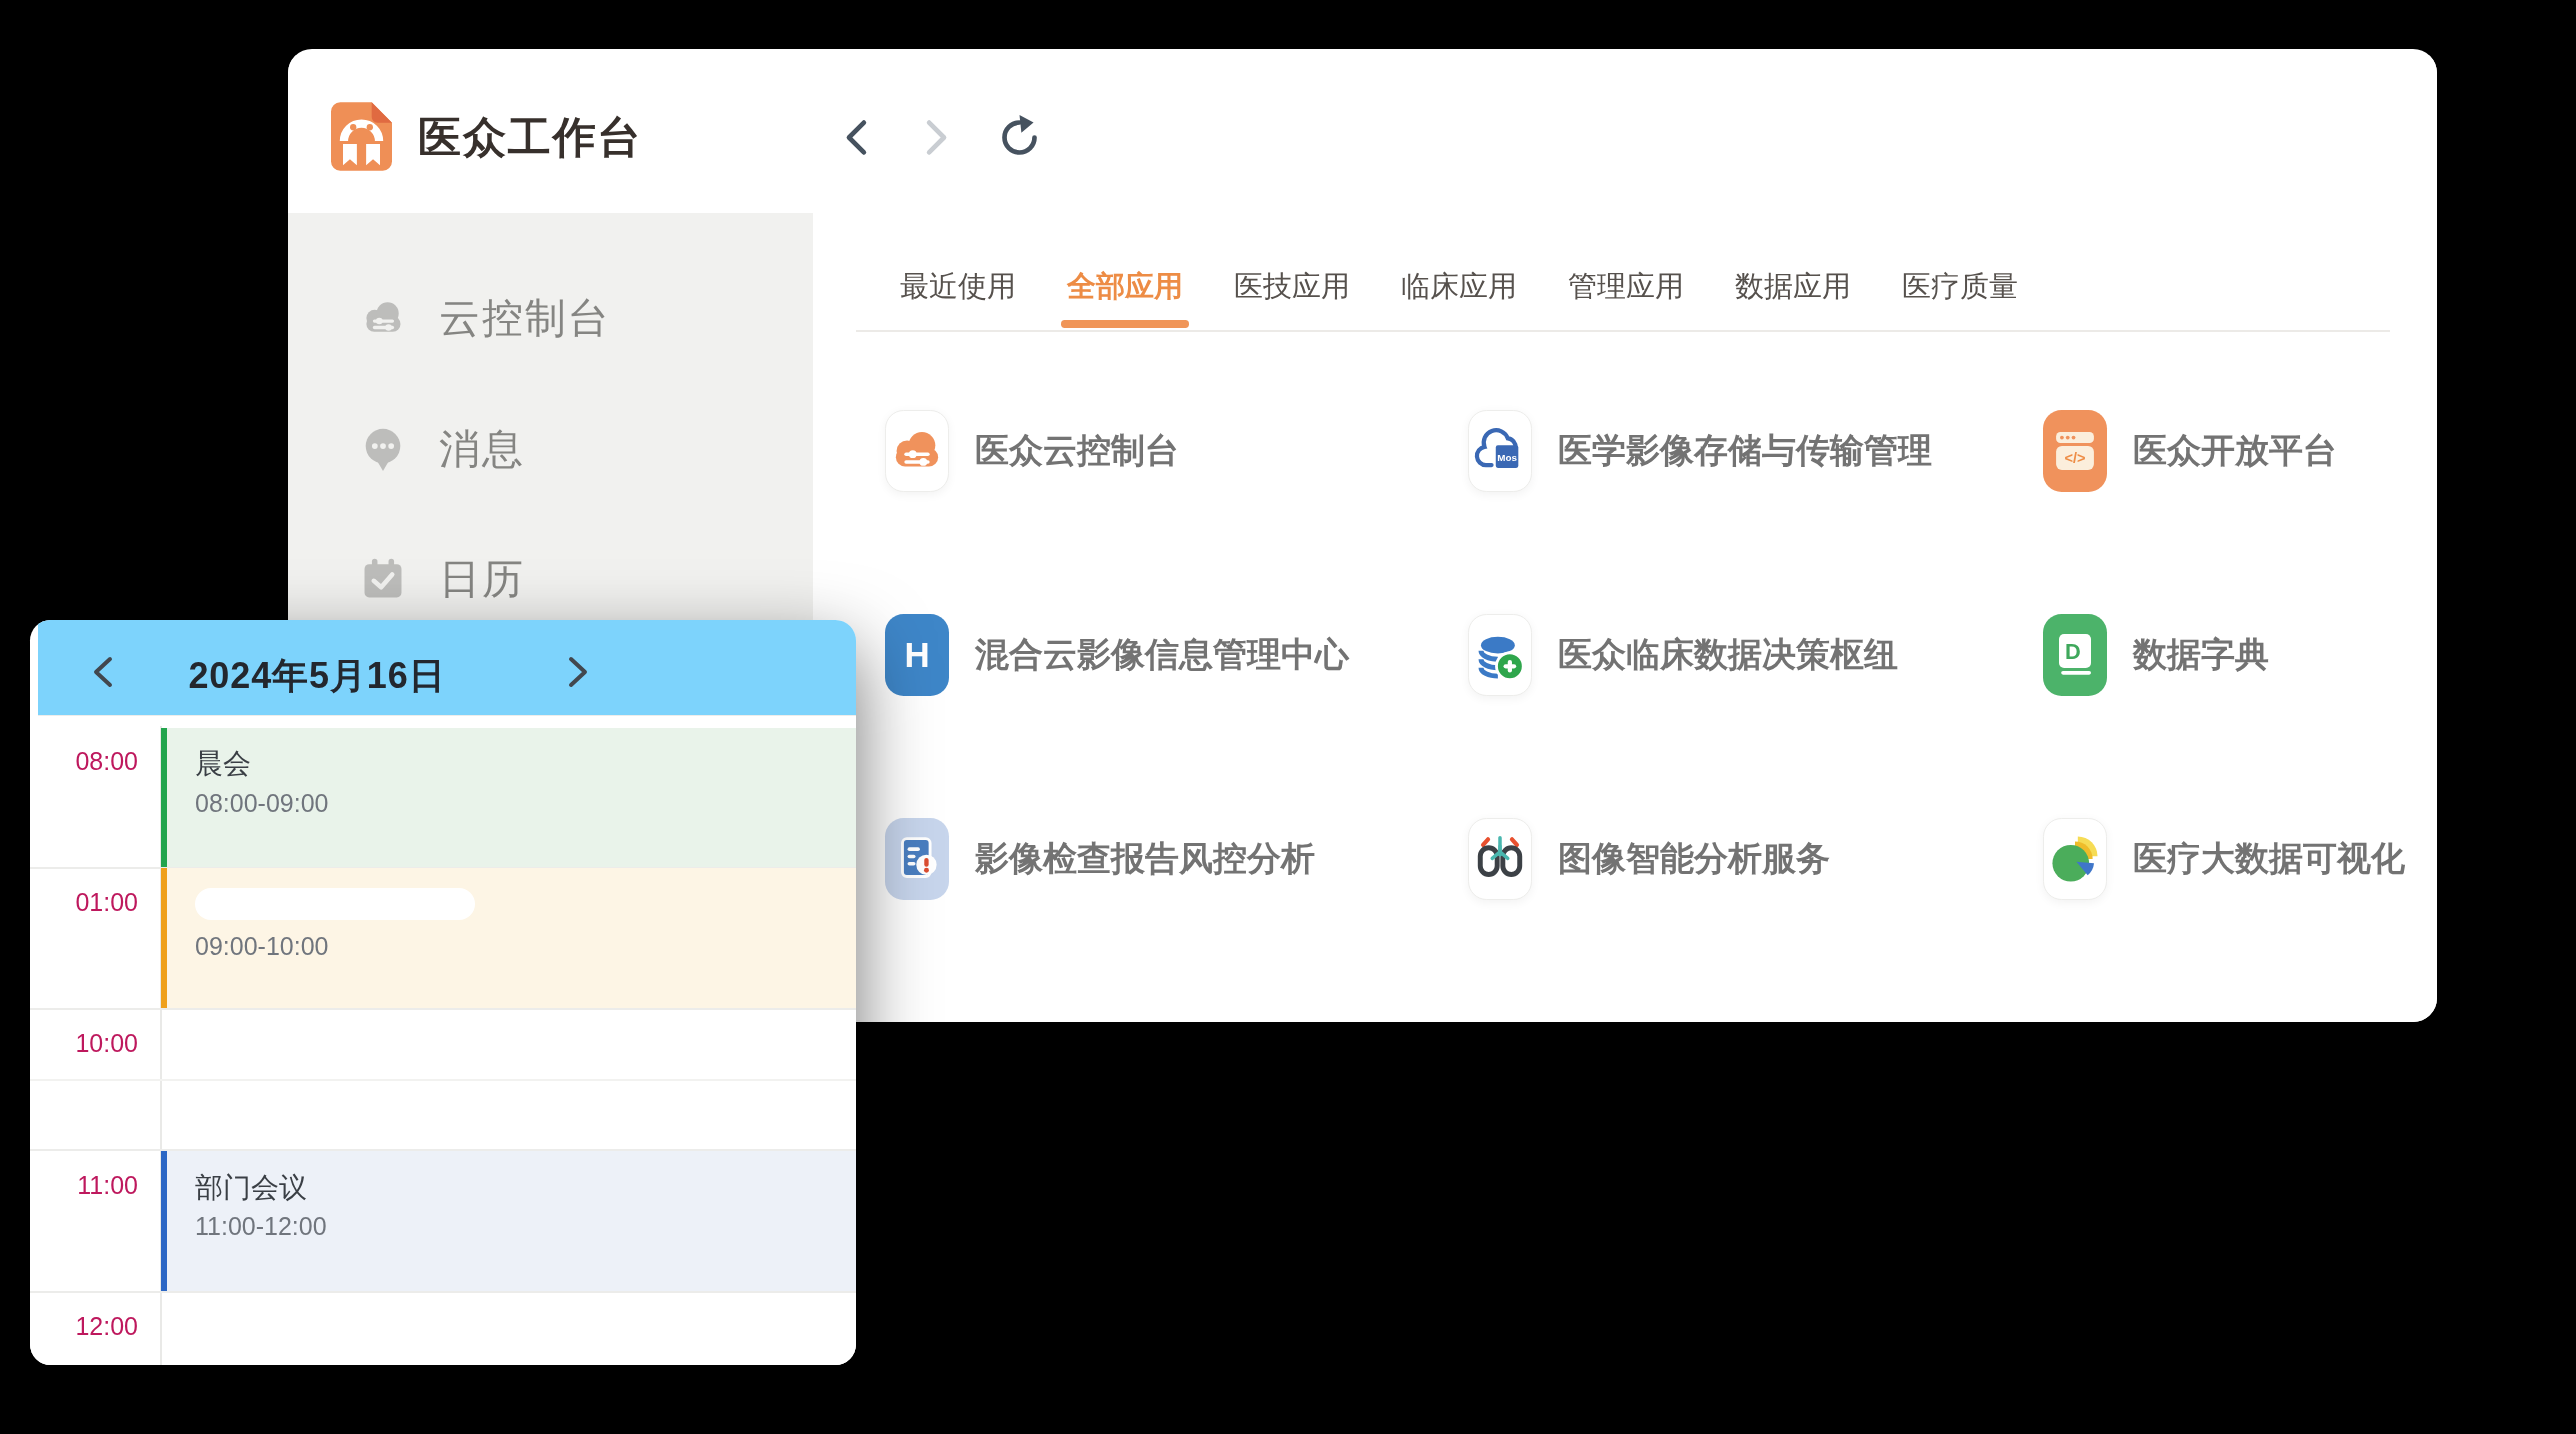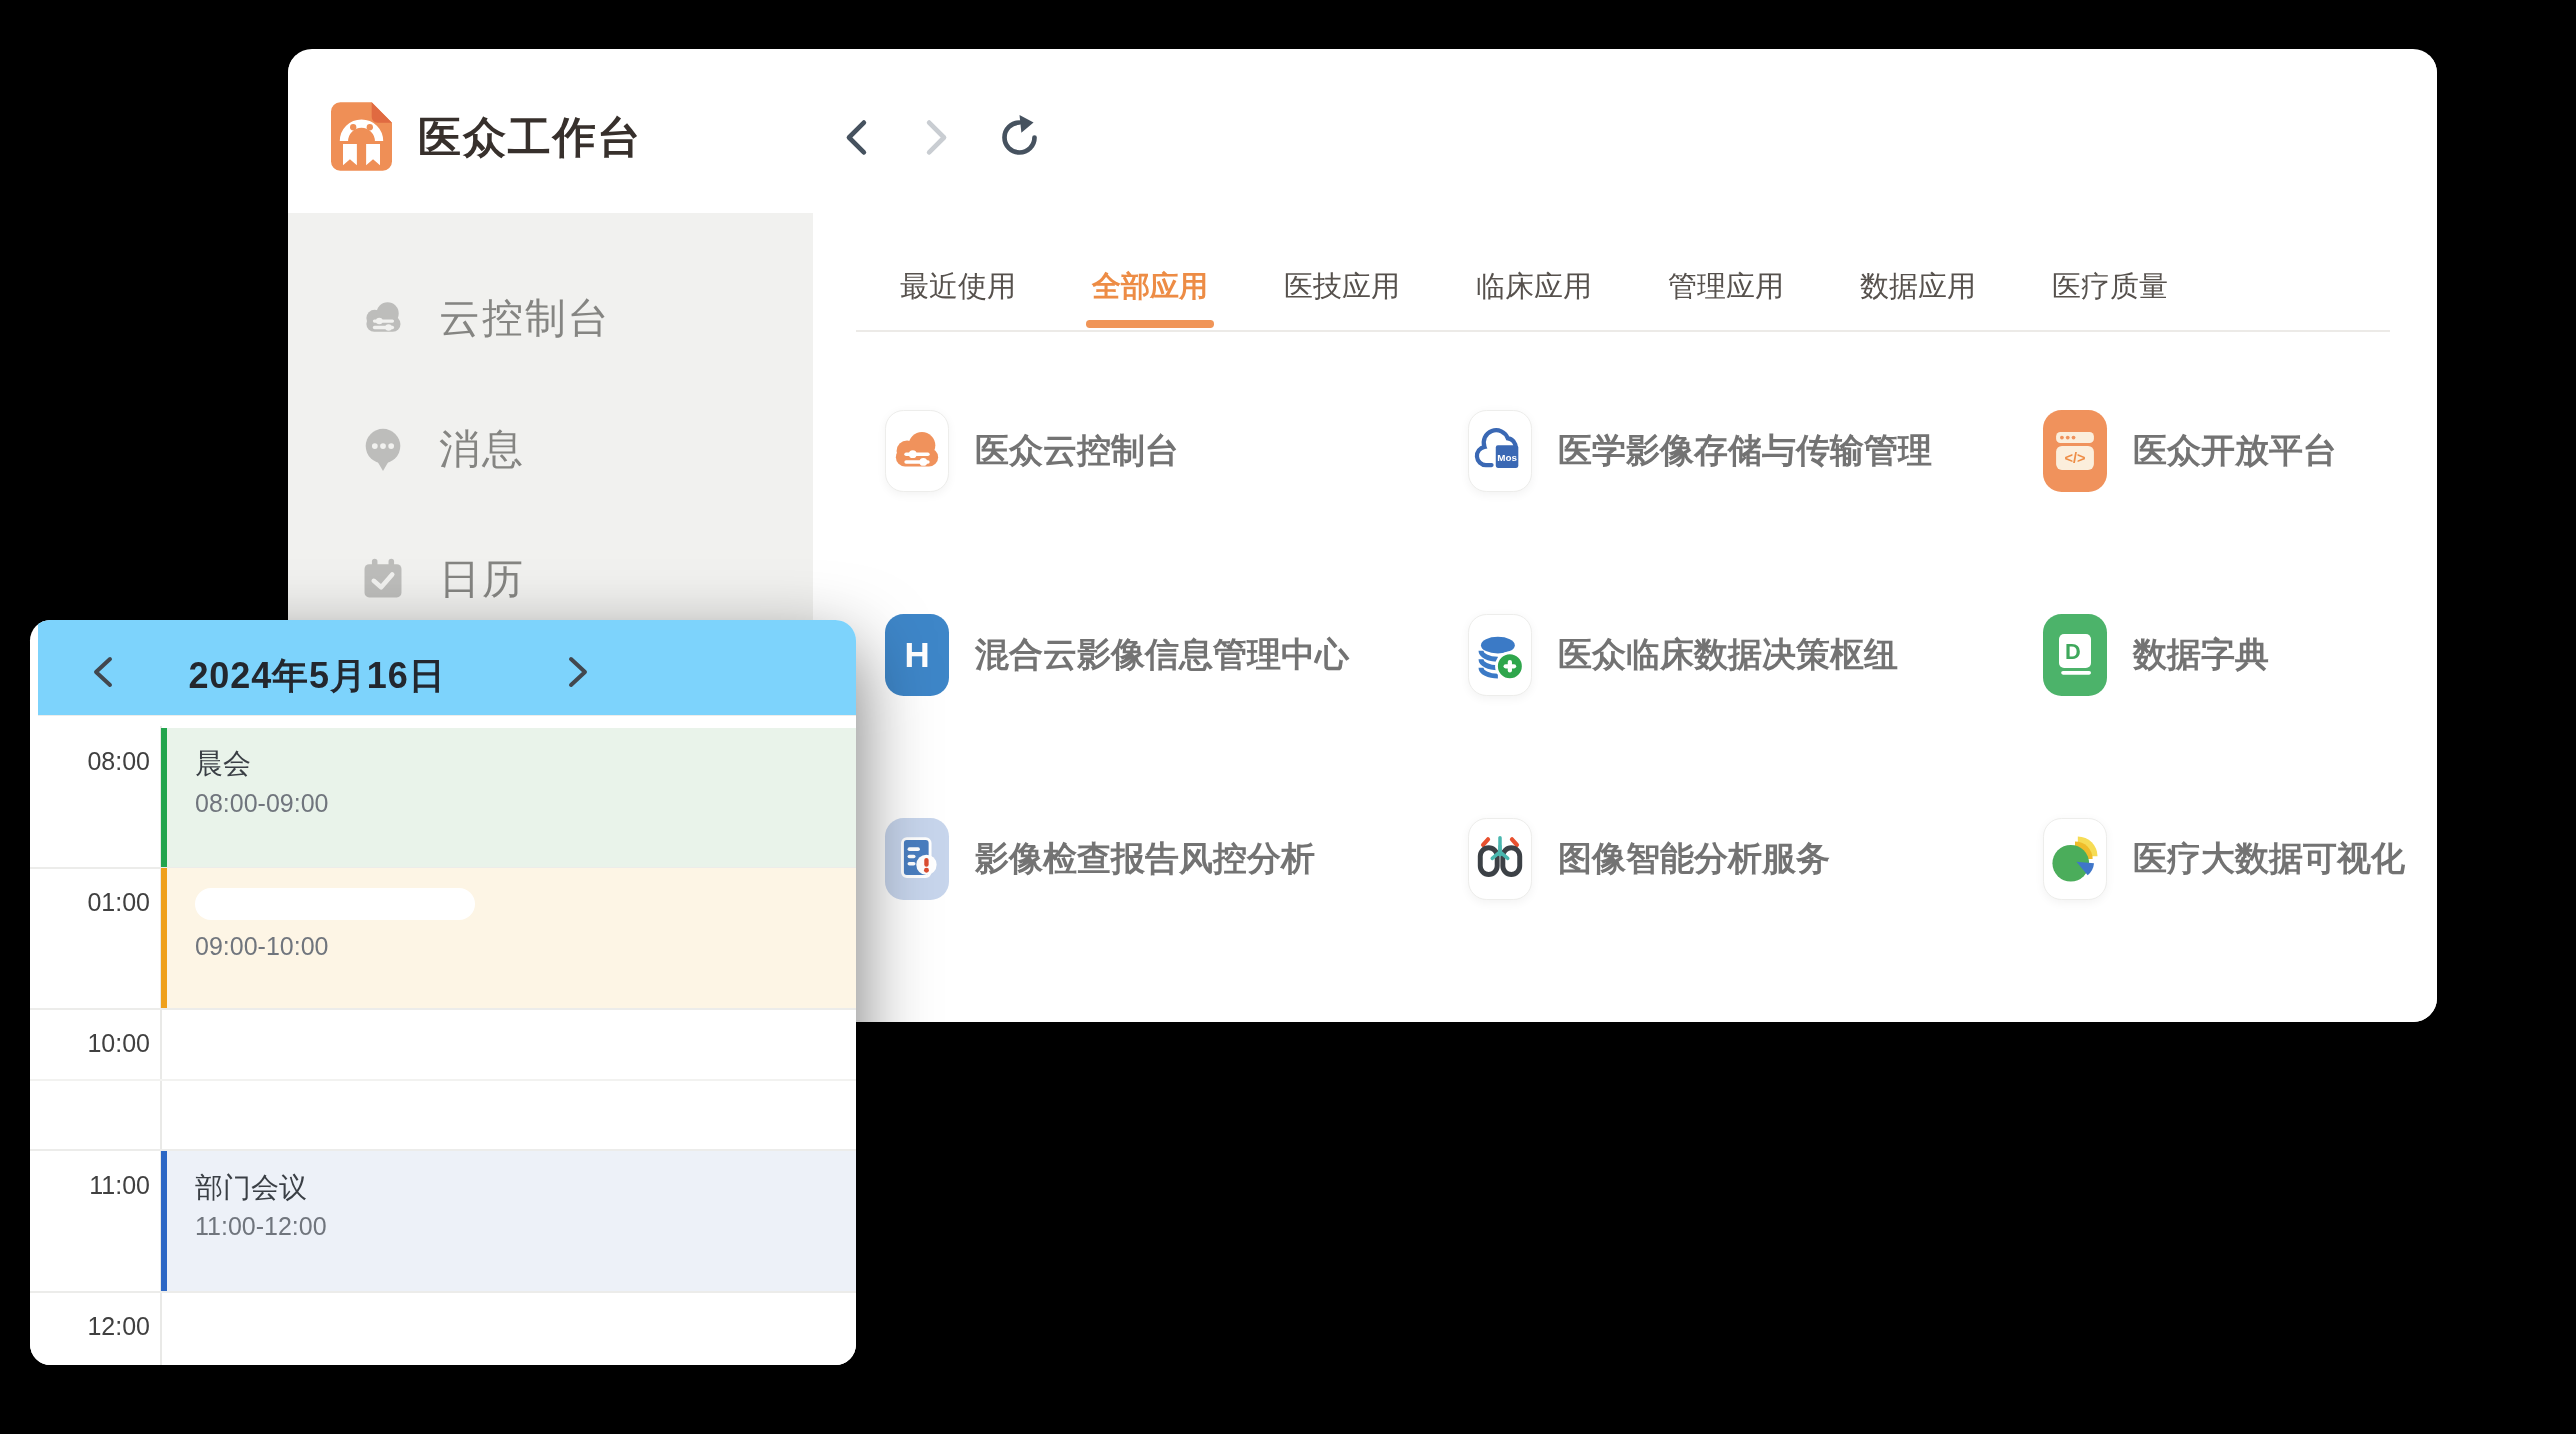--- a/index.html
+++ b/index.html
@@ -18,21 +18,21 @@
   .header-divider{position:absolute;top:162px;left:0;right:0;height:1.9px;background:#E8E8E6;}
 
   
   .sidebar{position:absolute;top:164px;left:0;width:525px;bottom:0;background:#F1F1EF;}
   .side-item{position:absolute;left:69px;display:flex;align-items:center;gap:30px;height:58px;cursor:pointer;}
   .side-item .s-lbl{font-size:41px;color:#858582;letter-spacing:1.9px;white-space:nowrap;}
   .si-0{top:76px}.si-1{top:207px}.si-2{top:337px}
 
   
   .content{position:absolute;left:525px;top:164px;right:0;bottom:0;background:#fff;}
-  .tabs{position:absolute;top:54px;left:87px;display:flex;gap:76px;justify-content:space-between;}
+  .tabs{position:absolute;top:54px;left:87px;display:flex;gap:51px;justify-content:space-between;}
   .tab{font-size:29px;color:#56514D;padding-bottom:20.5px;position:relative;cursor:pointer;white-space:nowrap;}
   .tab.active{color:#ED8C45;font-weight:700;}
   .tab.active::after{content:"";position:absolute;left:-5.6px;right:-5.6px;bottom:0;height:7.4px;
                      border-radius:3.7px;background:#F09558;}
   .tabs-divider{position:absolute;top:117px;left:43px;right:47px;height:1.9px;background:#ECEAE7;}
 
   .app-item{position:absolute;display:flex;align-items:center;gap:26px;cursor:pointer;}
   .c1{left:72px}.c2{left:655px}.c3{left:1230px}
   .r1{top:197px}.r2{top:401px}.r3{top:605px}
   .app-icon{width:64px;height:82px;border-radius:18.6px;flex:none;display:flex;
@@ -49,21 +49,21 @@
               border-bottom:1.9px solid #EDEDEB;box-sizing:border-box;}
   .cal-prev{position:absolute;left:52px;top:35px;cursor:pointer;}
   .cal-next{position:absolute;left:527px;top:35px;cursor:pointer;}
   .cal-title{position:absolute;left:102px;top:32px;width:354px;text-align:center;
              font-size:36px;font-weight:600;color:#23272E;letter-spacing:0.9px;}
   .cal-body{position:absolute;top:106px;left:0;right:0;bottom:0;background:#fff;}
   .time-col-line{position:absolute;left:130px;top:0;bottom:0;width:1.9px;background:#E9E9E7;}
   .hour-line{position:absolute;left:0;right:0;height:1.9px;background:#ECECEA;}
   .hl-1{top:141px}.hl-2{top:282px}.hl-3{top:423px}.hl-4{top:565px}
   .half-line{position:absolute;left:0;right:0;height:1.9px;background:#F2F2F0;top:353px;}
-  .time-label{position:absolute;left:16px;width:104px;text-align:right;font-size:25px;color:#404040;}
+  .time-label{position:absolute;left:4px;width:104px;text-align:right;font-size:25px;color:#be185d;}
   .tl-0{top:20.5px}.tl-1{top:162px}.tl-2{top:303px}.tl-3{top:445px}.tl-4{top:586px}
   .event{position:absolute;left:131px;right:0;box-sizing:border-box;padding:18.6px 0 0 28px;cursor:pointer;}
   .ev-0{top:1.9px;height:139px;background:#E9F3EA;border-left:6.5px solid #23A44D;}
   .ev-1{top:142px;height:140px;background:#FDF5E5;border-left:6.5px solid #EFA01B;}
   .ev-2{top:425px;height:140px;background:#EDF1F8;border-left:6.5px solid #2C67C5;}
   .event-title{font-size:28px;line-height:35px;color:#3A3F45;font-weight:500;}
   .event-time{font-size:25px;color:#70757D;margin-top:7.4px;}
   .pill{width:280px;height:32px;border-radius:16px;background:#fff;margin:1.9px 0 11.2px 0;}
 </style>
 </head>

